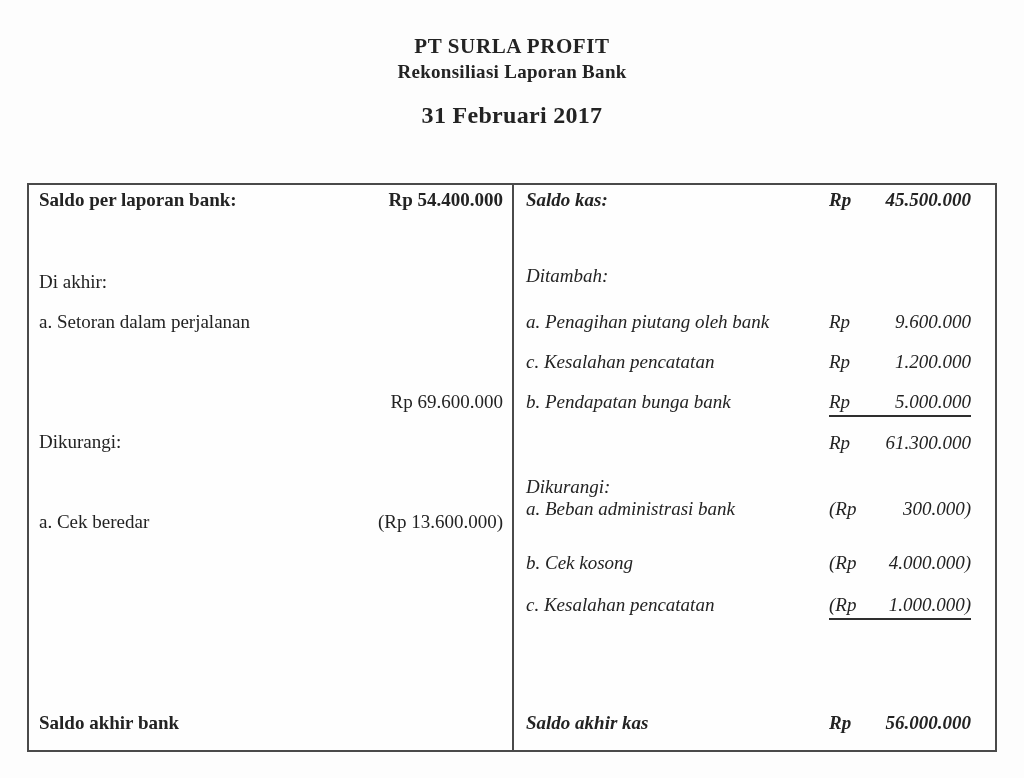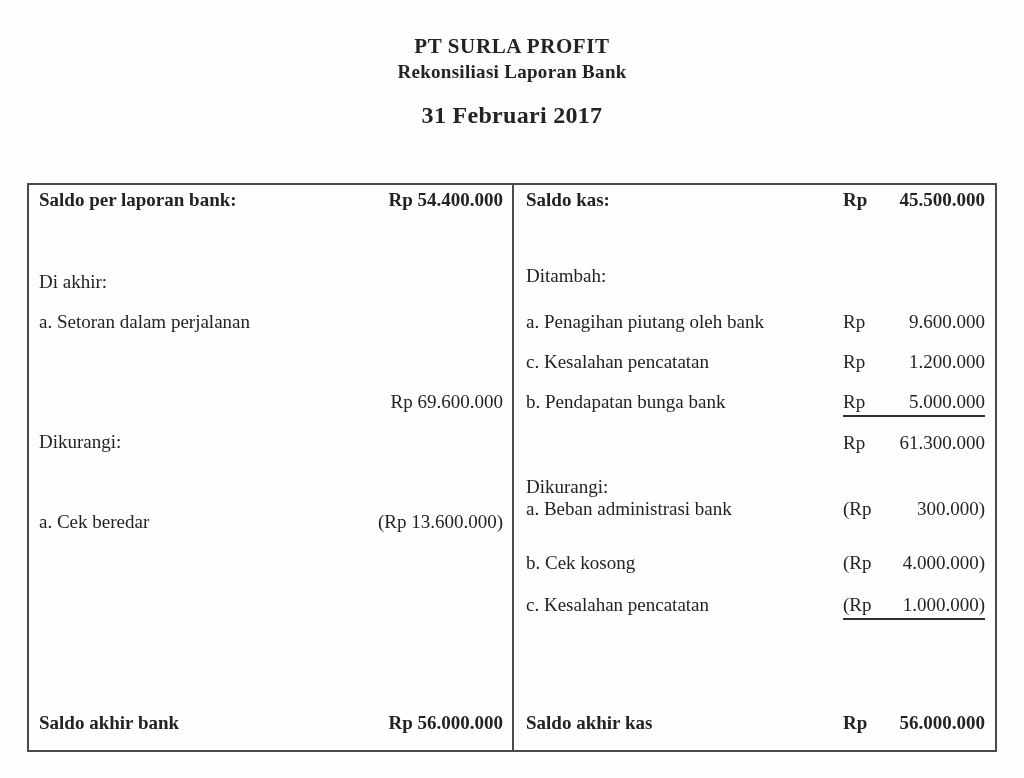--- a/index.html
+++ b/index.html
@@ -76,21 +76,21 @@
     position: absolute;
     left: 0;
     right: 0;
     display: flex;
     align-items: baseline;
     font-size: 19px;
     line-height: 24px;
     white-space: nowrap;
   }
   .cell.bank .row { padding-left: 10px; padding-right: 9px; }
-  .cell.cash .row { padding-left: 12px; padding-right: 10px; }
+  .cell.cash .row { padding-left: 12px; padding-right: 24px; font-style: italic; }
   .row .label { flex: 1; }
   .row .amount {
     width: 148px;
     text-align: right;
   }
   .row .amount.split {
     width: 142px;
     display: flex;
     justify-content: space-between;
   }
@@ -137,21 +137,20 @@
         <span class="label">Dikurangi:</span>
       </div>
 
       <div class="row" style="top:325px">
         <span class="label">a. Cek beredar</span>
         <span class="amount">(Rp 13.600.000)</span>
       </div>
 
       <div class="row bold" style="top:526px">
         <span class="label">Saldo akhir bank</span>
-        <span class="amount">Rp 56.000.000</span>
       </div>
 
     </div>
 
     <div class="v-divider"></div>
 
     <div class="cell cash">
 
       <div class="row bold" style="top:3px">
         <span class="label">Saldo kas:</span>

